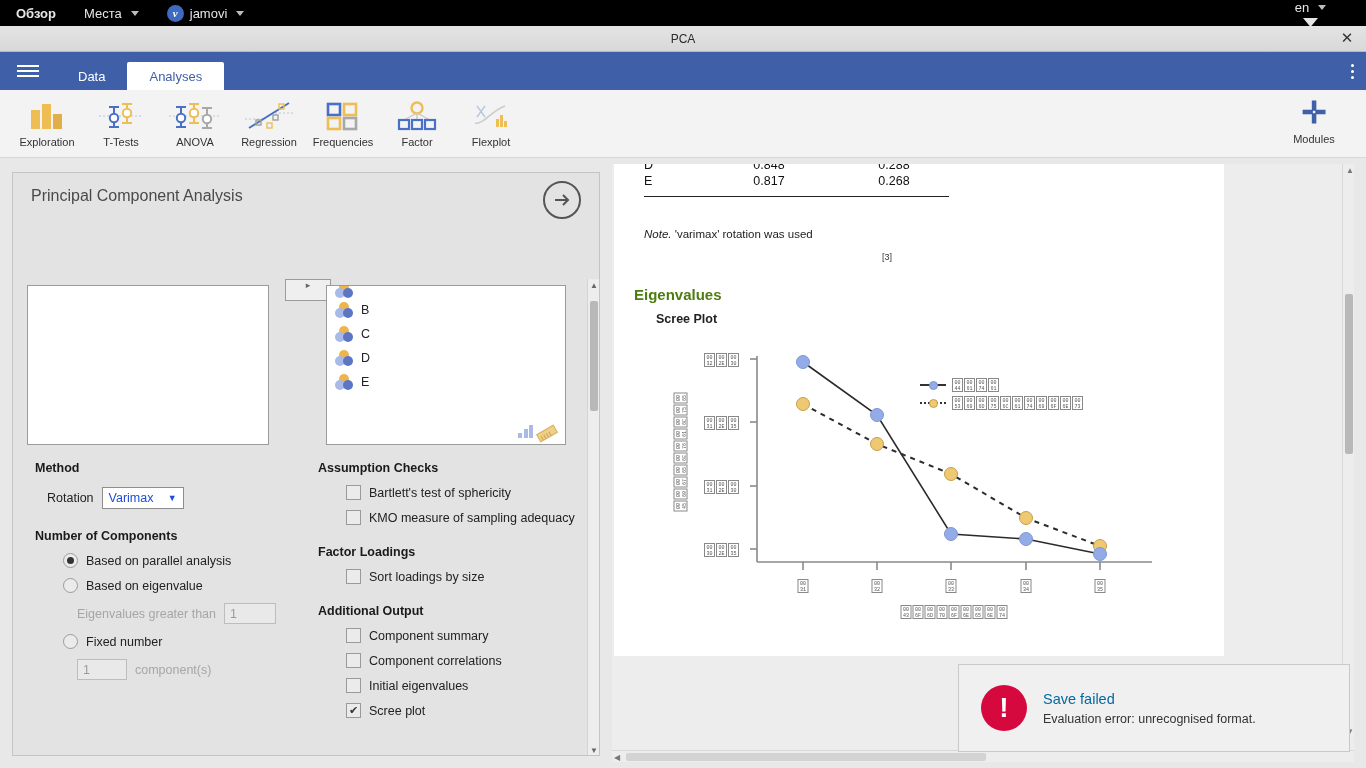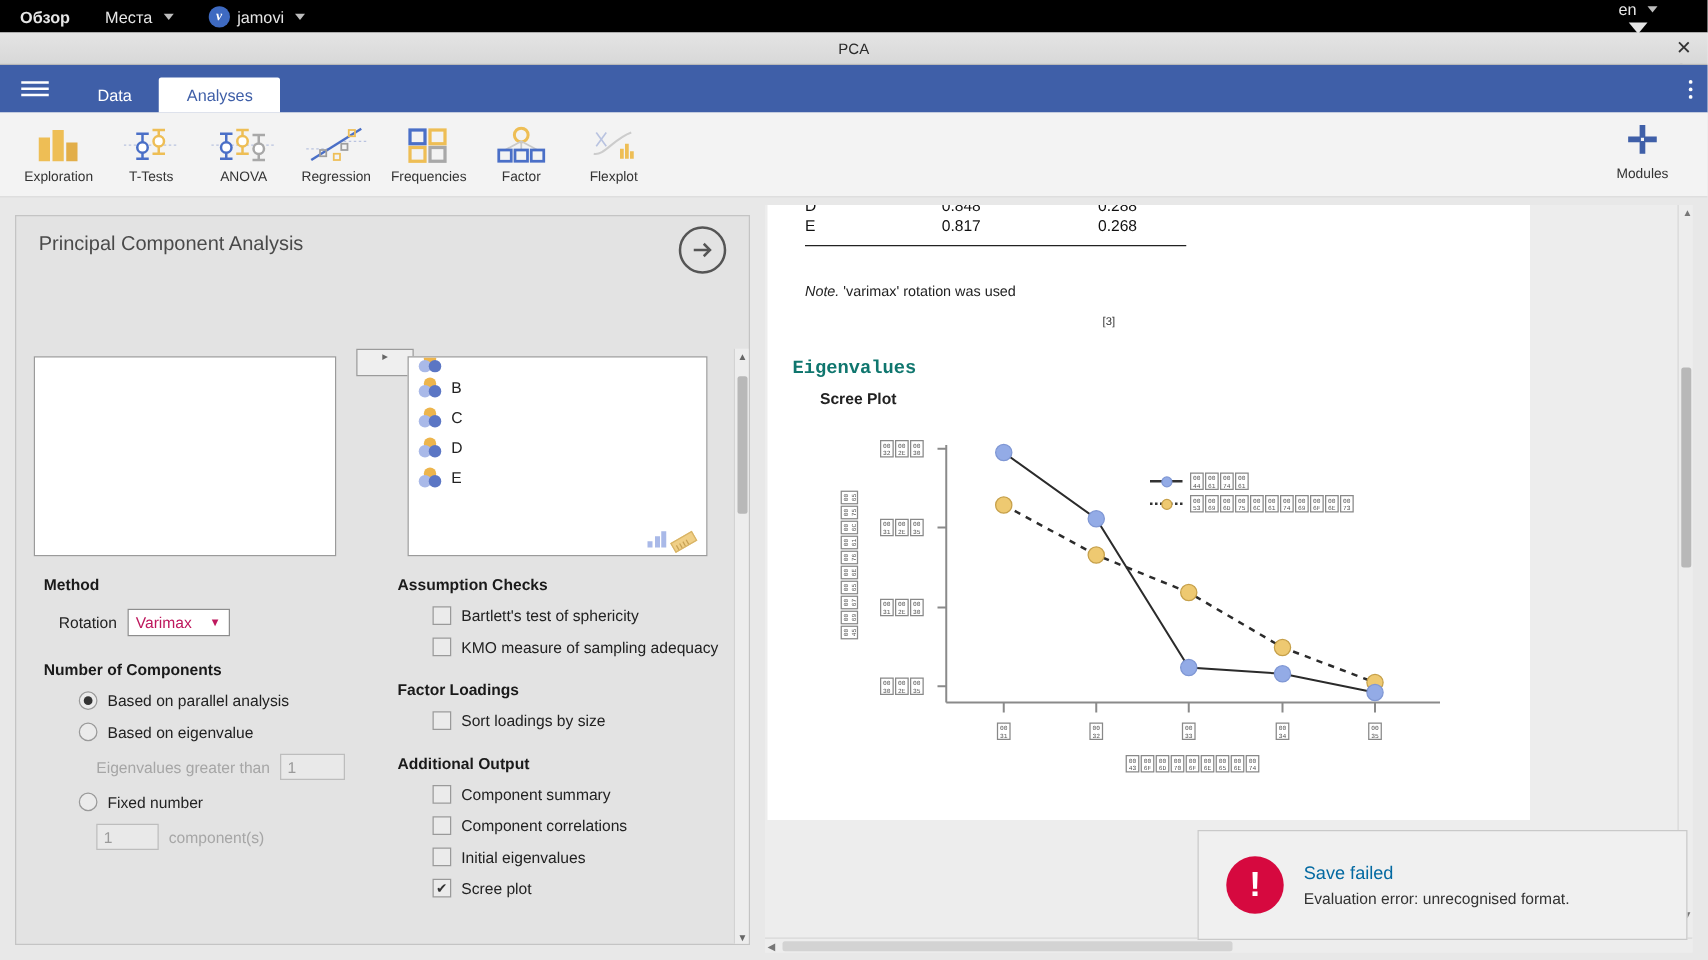--- a/index.html
+++ b/index.html
@@ -128,21 +128,21 @@
   .scroll-v .arrow-dn{ bottom:2px;}
 
   .group-title{ font-size:12.5px; font-weight:bold; color:#1a1a1a; }
   .col-left{ position:absolute; left:22px; top:232px; width:270px;}
   .col-right{ position:absolute; left:305px; top:232px; width:260px;}
   .row{ display:flex; align-items:center; gap:8px; margin-top:10px; font-size:12.5px; color:#222;}
   .sub-label{ font-size:12.5px; color:#222; }
   .sub-label.dim{ color:#a6a6a6; }
   select, .fakeselect{
     height:22px; min-width:82px; background:#fff; border:1px solid #8d8d8d;
-    font-size:12.5px; color:#be185d; padding:0 6px; display:flex; align-items:center; justify-content:space-between; gap:10px;
+    font-size:12.5px; color:#1d4ed8; padding:0 6px; display:flex; align-items:center; justify-content:space-between; gap:10px;
     font-family:"Liberation Sans", sans-serif; cursor:pointer;
   }
   .txtbox{
     height:21px; width:52px; background:#fff; border:1px solid #8d8d8d; font-size:12.5px;
     display:flex; align-items:center; padding-left:5px; color:#222;
   }
   .txtbox.dim{ background:#e9e9e9; border-color:#bdbdbd; color:#9a9a9a; }
   .radio{ width:15px;height:15px;border-radius:50%;border:1px solid #9a9a9a; background:#ebebeb;
     display:flex;align-items:center;justify-content:center; flex:0 0 15px; cursor:pointer;}
   .radio.on::after{ content:""; width:7px;height:7px;border-radius:50%;background:#333; }
@@ -164,21 +164,21 @@
   .tbl{ position:absolute; left:30px; top:-4px; width:310px; font-size:12.5px; color:#111;}
   .tbl .r{ display:flex; height:22px; align-items:center; }
   .tbl .r.cut{ height:10px; overflow:hidden; color:#111;}
   .tbl .c0{ width:60px; }
   .tbl .c1{ width:130px; text-align:center;}
   .tbl .c2{ width:120px; text-align:center;}
   .tbl .rule{ border-bottom:1.5px solid #222; width:305px; margin-top:4px;}
   .note{ position:absolute; left:30px; top:64px; font-size:11.5px; color:#222;}
   .note i{ font-style:italic; }
   .refnum{ position:absolute; left:268px; top:88px; font-size:9px; color:#333;}
-  .h-eigen{ position:absolute; left:20px; top:122px; font-size:15px; font-weight:bold; color:#0f766e;font-family:Liberation Mono, monospace;}
+  .h-eigen{ position:absolute; left:20px; top:122px; font-size:15px; font-weight:bold; color:#4d7c0f;}
   .scree-title{ position:absolute; left:42px; top:148px; font-size:12.5px; font-weight:bold; color:#222;}
 
   .chart{ position:absolute; left:28px; top:170px; width:560px; height:290px;}
   .tofu{ display:inline-flex; gap:1px; vertical-align:middle;}
   .tofu b{
     display:inline-block; width:11px; height:14px; border:1px solid #888;
     font-family:"Liberation Mono", monospace; font-size:5px; line-height:6px;
     color:#555; text-align:center; background:#fff; font-weight:normal; letter-spacing:0;
     padding-top:1px;
   }

